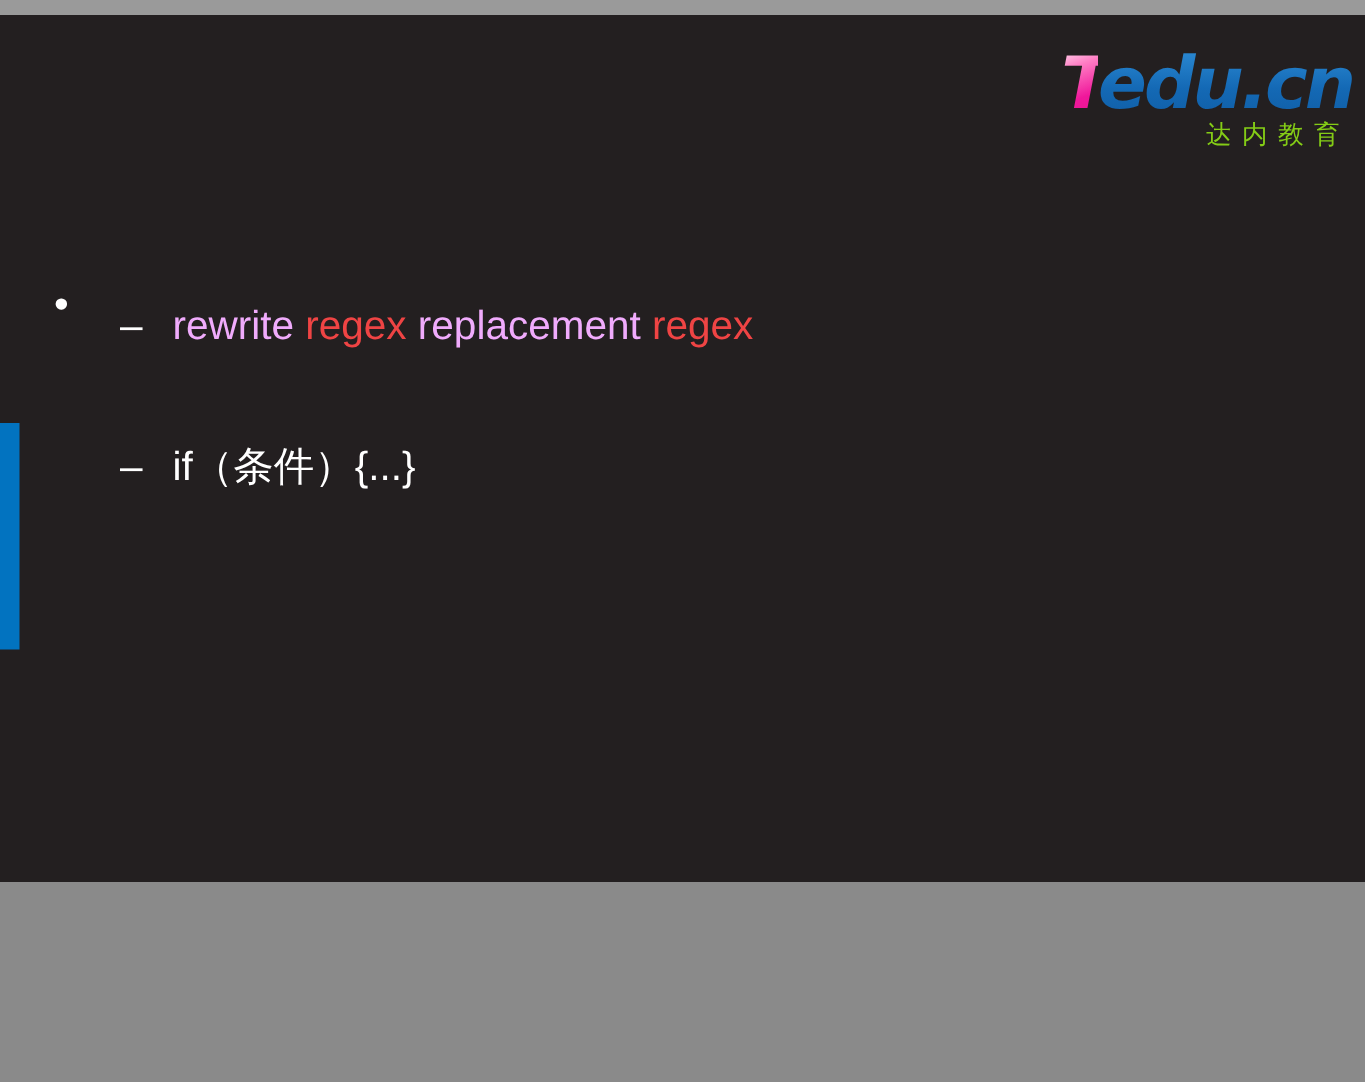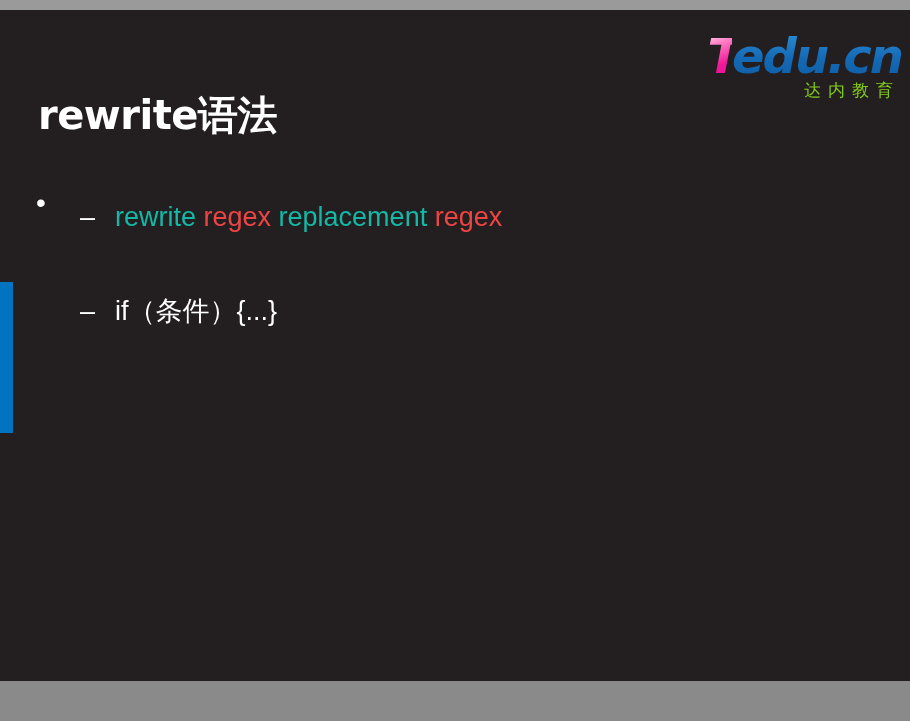--- a/index.html
+++ b/index.html
@@ -8,21 +8,21 @@
     padding: 0;
     background: #8a8a8a;
   }
   body {
     font-family: "Liberation Sans", "DejaVu Sans", sans-serif;
   }
 
   #slide-root {
     position: relative;
     width: 910px;
-    height: 681px;
+    height: 588px;
     overflow: hidden;
     background: #231f20;
   }
 
   
   .top-strip {
     position: absolute;
     top: 0;
     left: 0;
     width: 910px;
@@ -152,21 +152,21 @@
     font-size: 27px;
     line-height: 1.35;
     color: #ffffff;
   }
 
   .spacer-line {
     height: 48px;
   }
 
   .hl-yellow { color: #ef4444; }
-  .txt-white { color: #14b8a6; }
+  .txt-white { color: #f0abfc; }
 
   
   .crop-plus {
     position: absolute;
     left: -13px;
     top: 672px;
     font-size: 44px;
     line-height: 1;
     font-weight: bold;
     color: #ffffff;
@@ -191,21 +191,20 @@
 
   <div class="slide-body">
 
     <div class="accent-bar"></div>
 
     <div class="logo-block">
       <div class="logo-wordmark"><span class="logo-t">T</span><span class="logo-edu">edu.cn</span></div>
       <div class="logo-sub">达内教育</div>
     </div>
 
-    <h1 class="slide-title">rewrite语法</h1>
 
     <div class="content">
 
       <div class="bullet-l1">
         <span class="marker">•</span>
       </div>
 
       <div class="bullet-l2">
         <span class="marker">–</span><span class="txt-white">rewrite </span><span class="hl-yellow">regex</span><span class="txt-white"> replacement </span><span class="hl-yellow">regex</span>
       </div>

